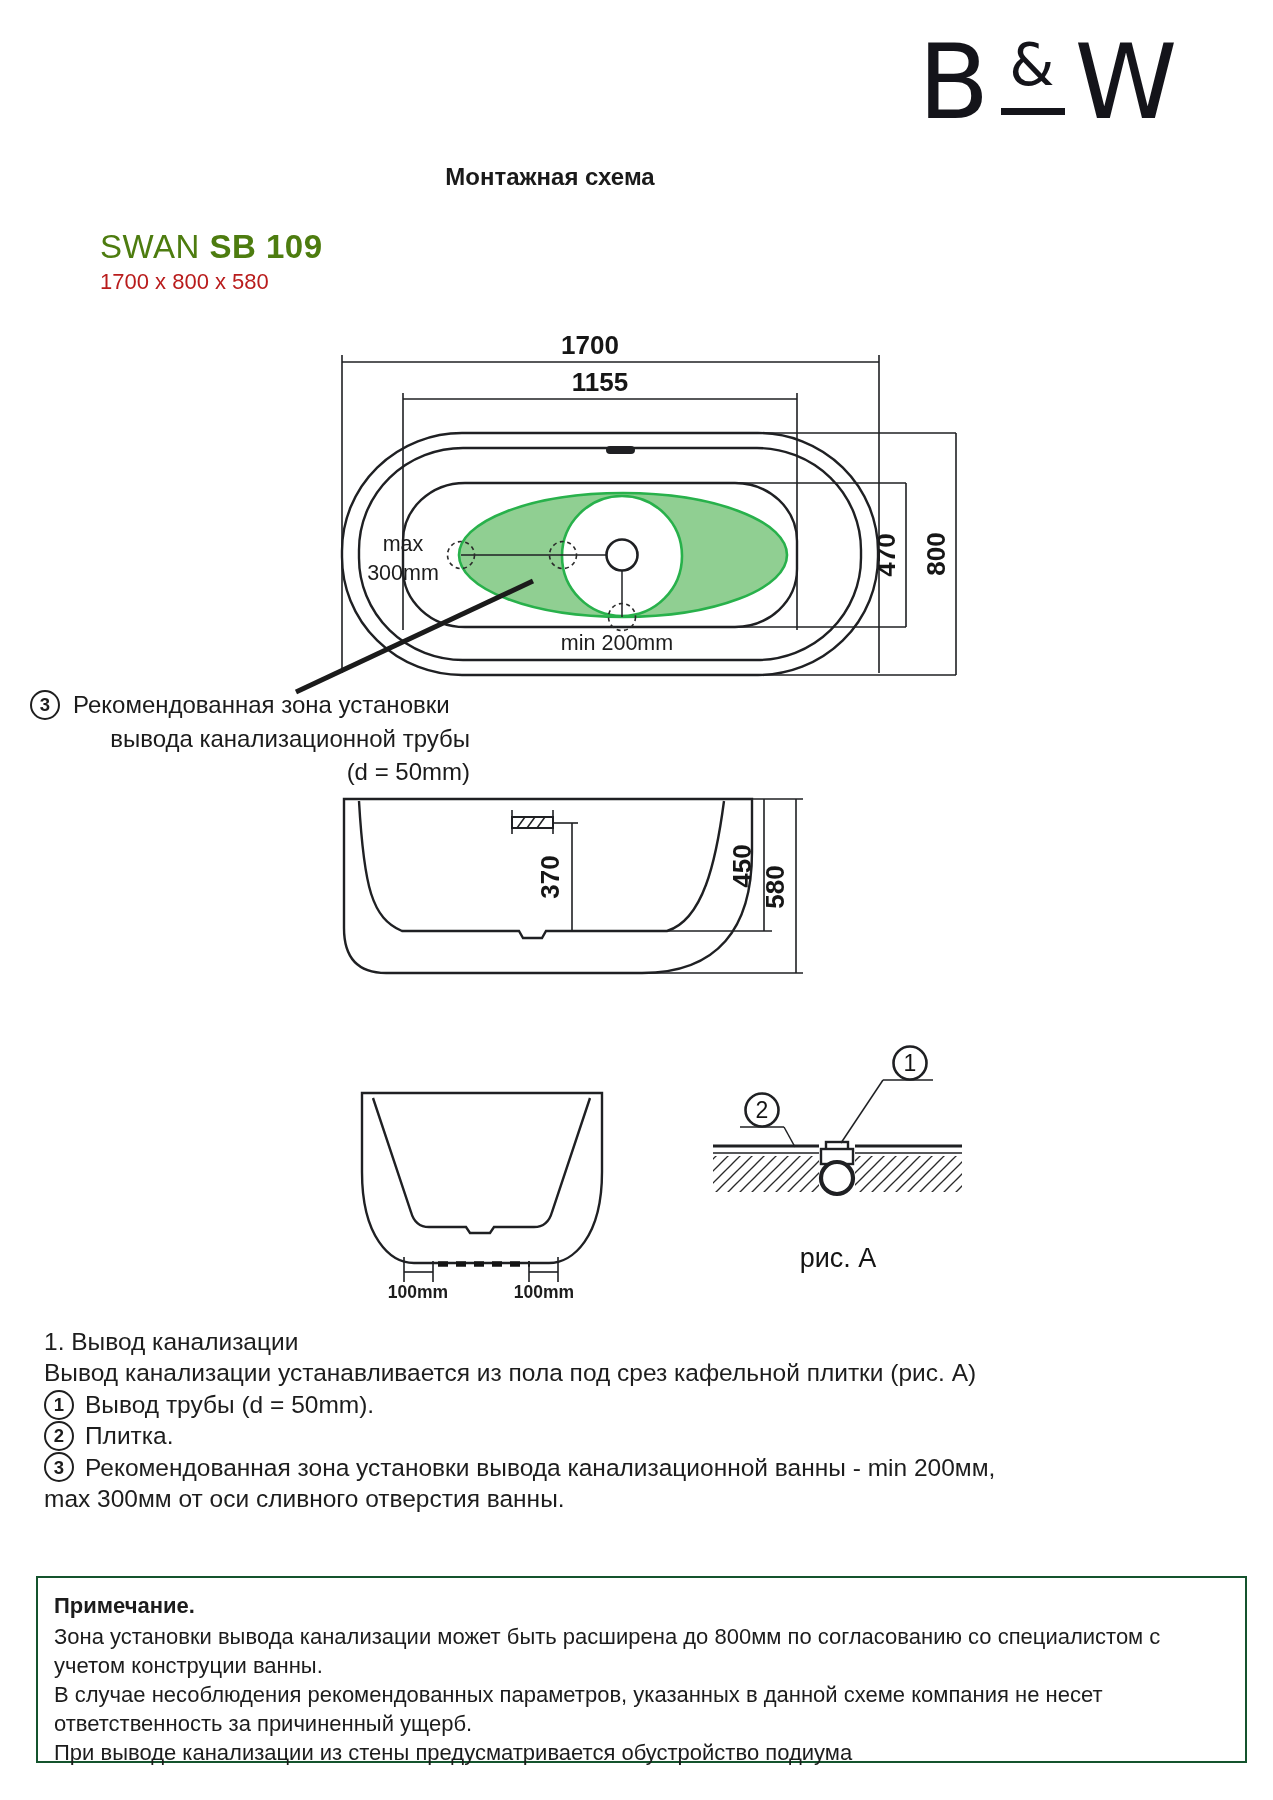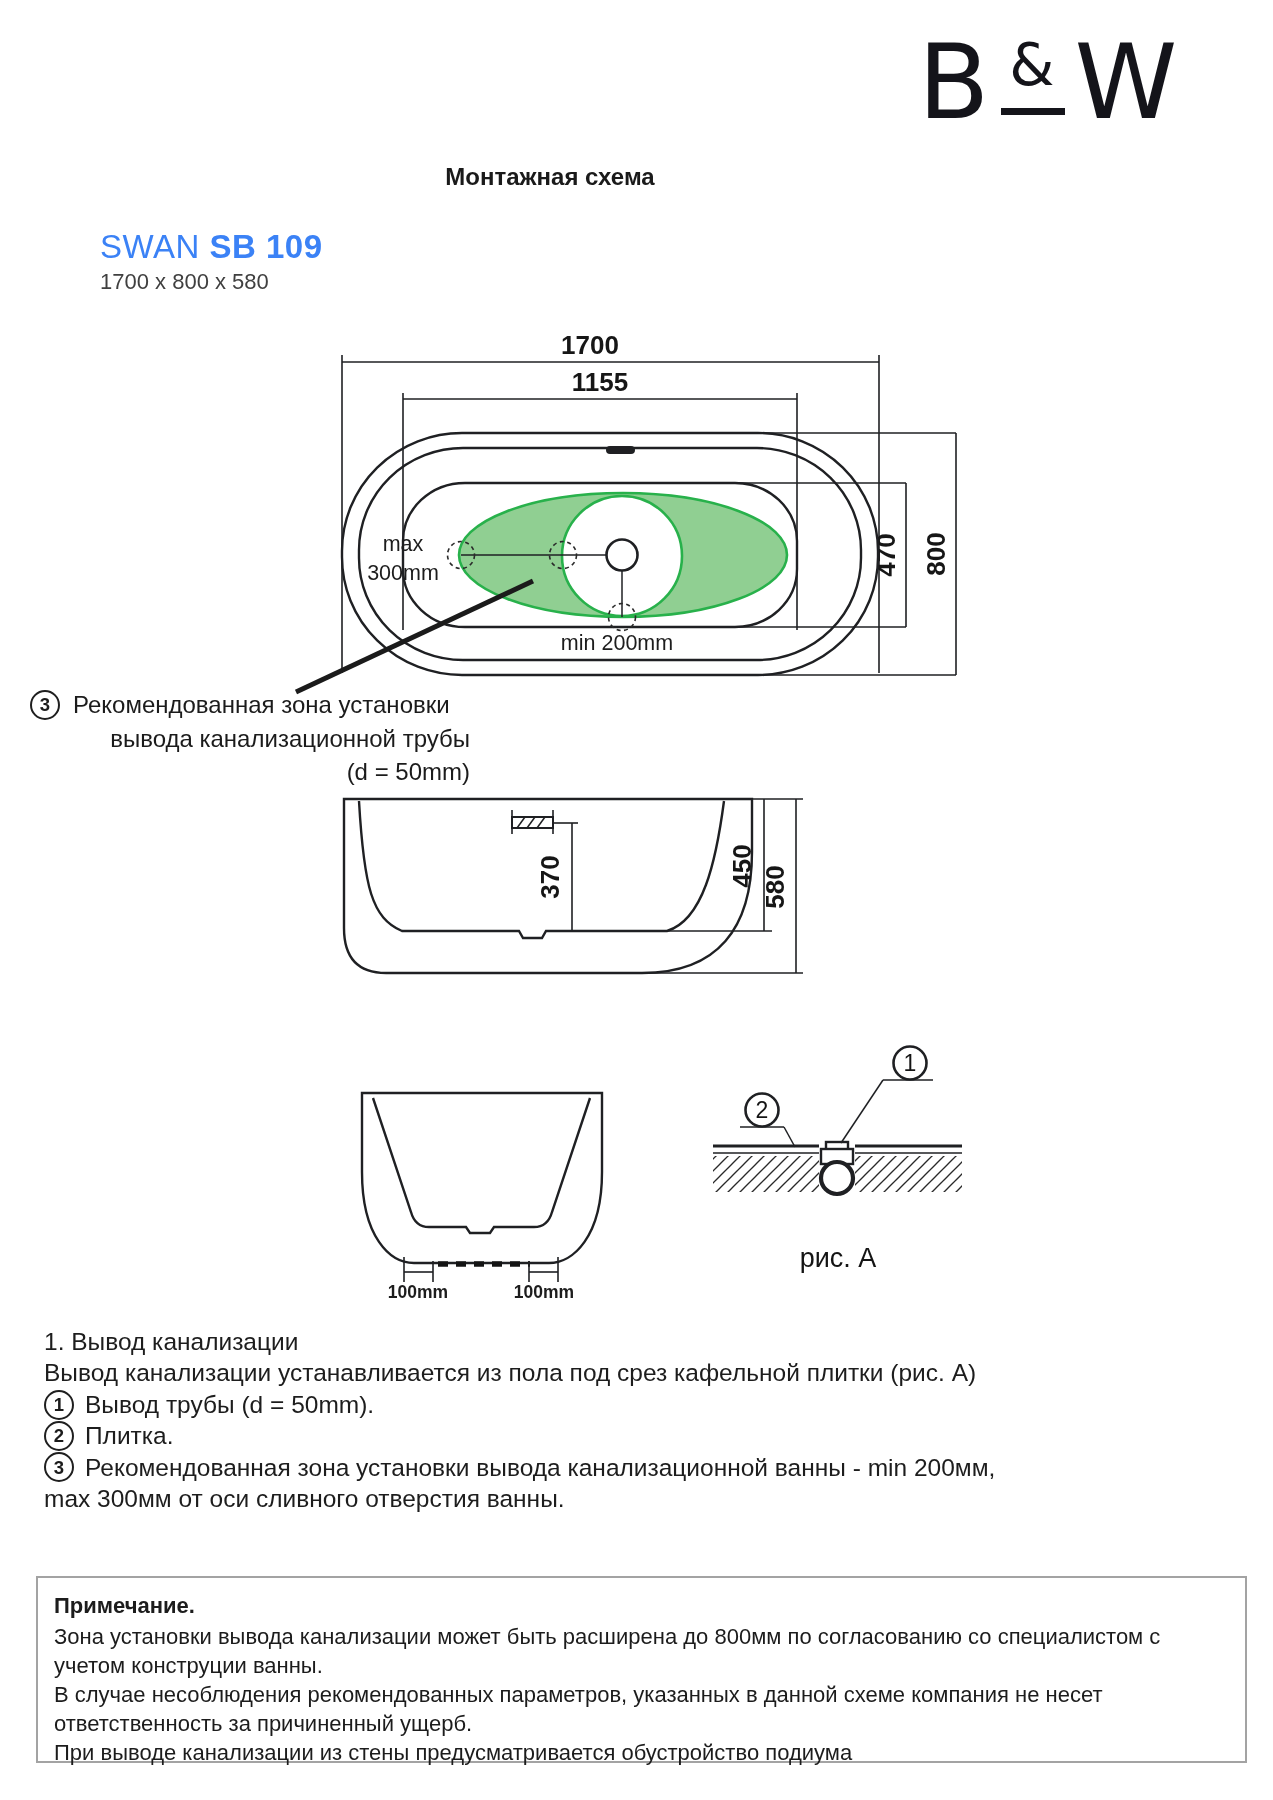--- a/index.html
+++ b/index.html
@@ -8,23 +8,23 @@
 
   
   .logo{position:absolute;left:918px;top:30px;font-family:"DejaVu Sans",sans-serif;
         font-weight:400;font-size:104px;line-height:1;color:#14141a;letter-spacing:2px;
         display:flex;align-items:flex-start;}
   .logo .amp{font-size:58px;display:inline-block;margin:6px 10px 0 10px;
              border-bottom:7px solid #14141a;padding:0 8px 14px 8px;}
   .page-title{position:absolute;left:340px;top:163px;width:420px;text-align:center;
               font-size:24px;font-weight:700;color:#1a1a1a;}
   .product{position:absolute;left:100px;top:228px;}
-  .product .name{font-size:33px;letter-spacing:0.5px;color:#3b82f6;}
+  .product .name{font-size:33px;letter-spacing:0.5px;color:#4d7c0f;}
   .product .name b{font-weight:700;}
-  .product .dims{font-size:22px;margin-top:3px;color:#404040;}
+  .product .dims{font-size:22px;margin-top:3px;color:#b91c1c;}
 
   
   svg{position:absolute;left:0;top:300px;}
   .ln{stroke:#1f2023;fill:none;stroke-width:2.4px;}
   .lnthick{stroke:#1f2023;fill:none;stroke-width:3.2px;}
   .dim{stroke:#1f2023;fill:none;stroke-width:1.6px;}
   .thin{stroke:#1f2023;fill:none;stroke-width:1.5px;}
   .dashring{stroke:#2a2a2a;fill:none;stroke-width:1.6px;stroke-dasharray:4 3.5;}
   text.dimtxt{font:700 26px "Liberation Sans",sans-serif;fill:#161616;}
   text.small{font:500 21.5px "Liberation Sans",sans-serif;fill:#1d1d1d;}
@@ -42,21 +42,21 @@
         width:26px;height:26px;border:2.5px solid #1f1f1f;border-radius:50%;
         font-size:18.5px;font-weight:600;color:#1b1b1b;background:#fff;}
 
   
   .notes{position:absolute;left:44px;top:1326px;width:1206px;font-size:24.5px;
          line-height:31.4px;color:#1d1d1d;}
   .notes .row{display:flex;align-items:center;gap:11px;}
 
   
   .note-box{position:absolute;left:36px;top:1576px;width:1175px;height:157px;
-            border:2px solid #a3a3a3;padding:13px 16px;font-size:22px;line-height:29px;color:#1c1c1c;}
+            border:2px solid #14532d;padding:13px 16px;font-size:22px;line-height:29px;color:#1c1c1c;}
   .note-box .nb-title{font-weight:700;margin-bottom:2px;}
 </style>
 </head>
 <body>
 
 <div id="page">
 
   <div class="logo">
     <span>B</span>
     <span class="amp">&amp;</span>

